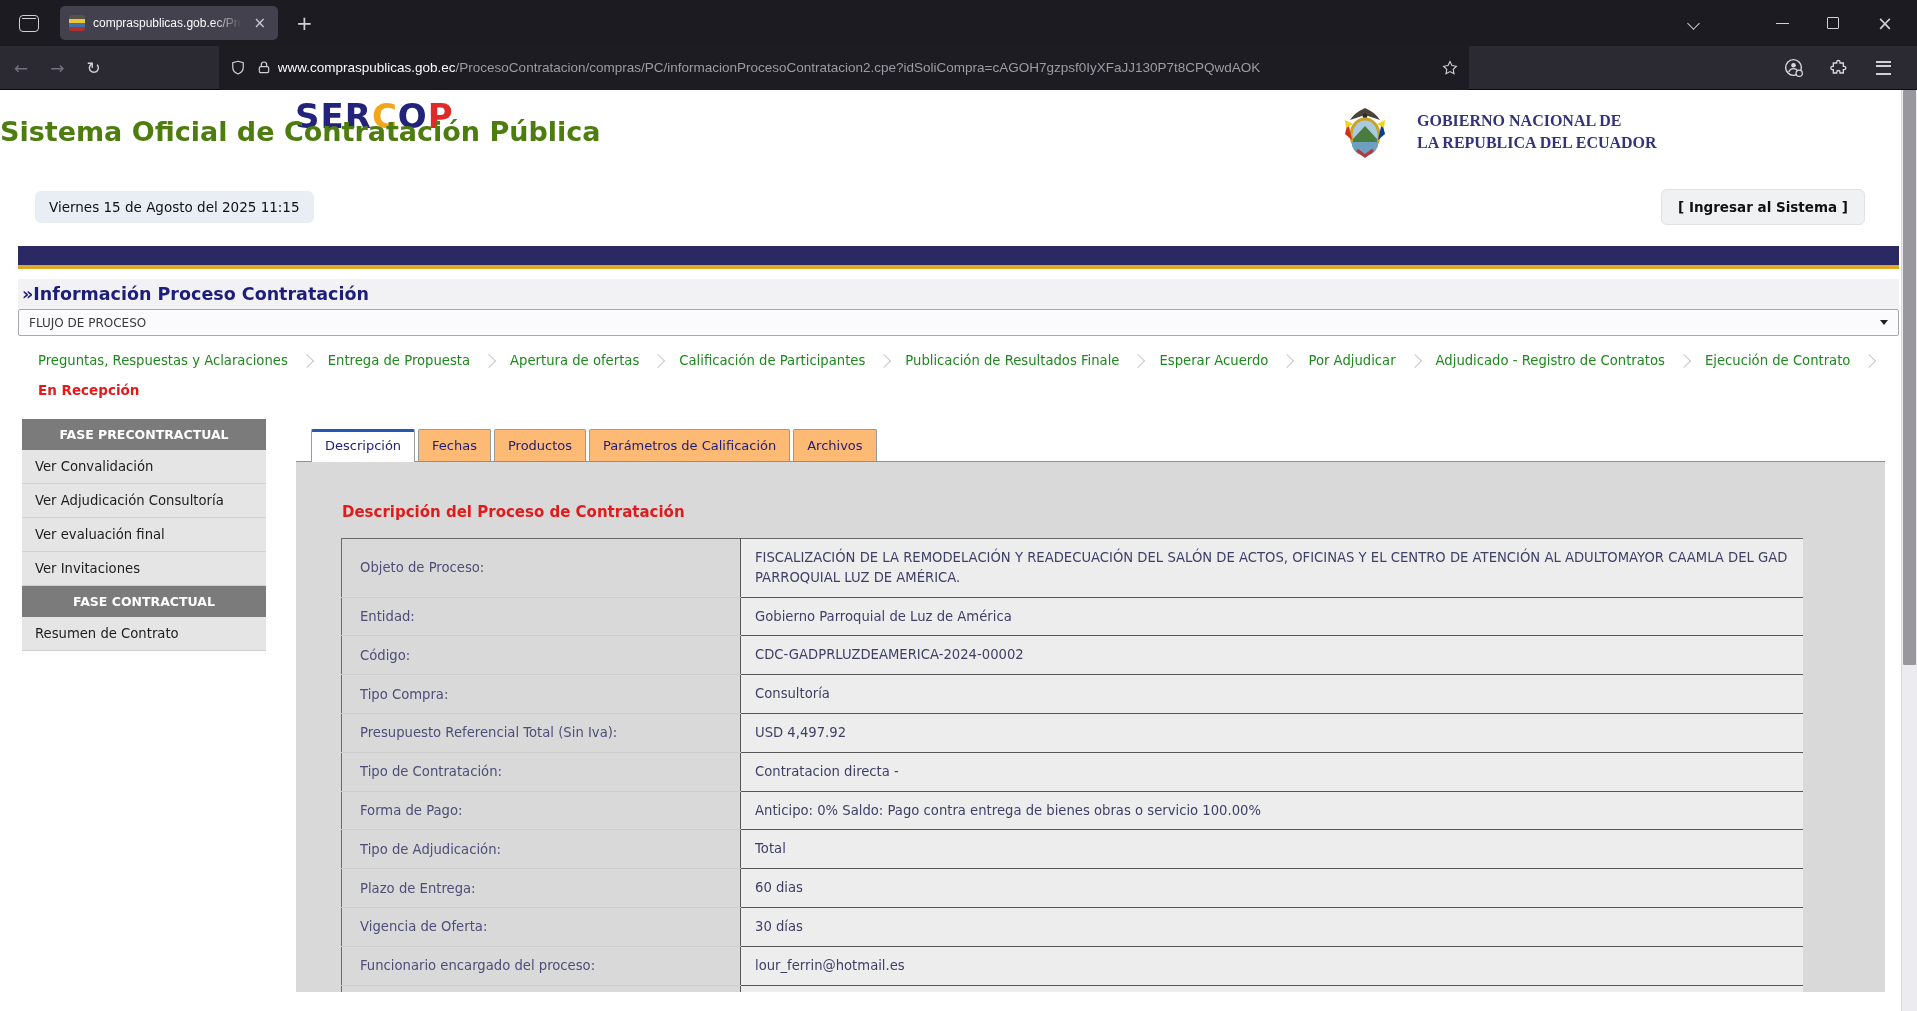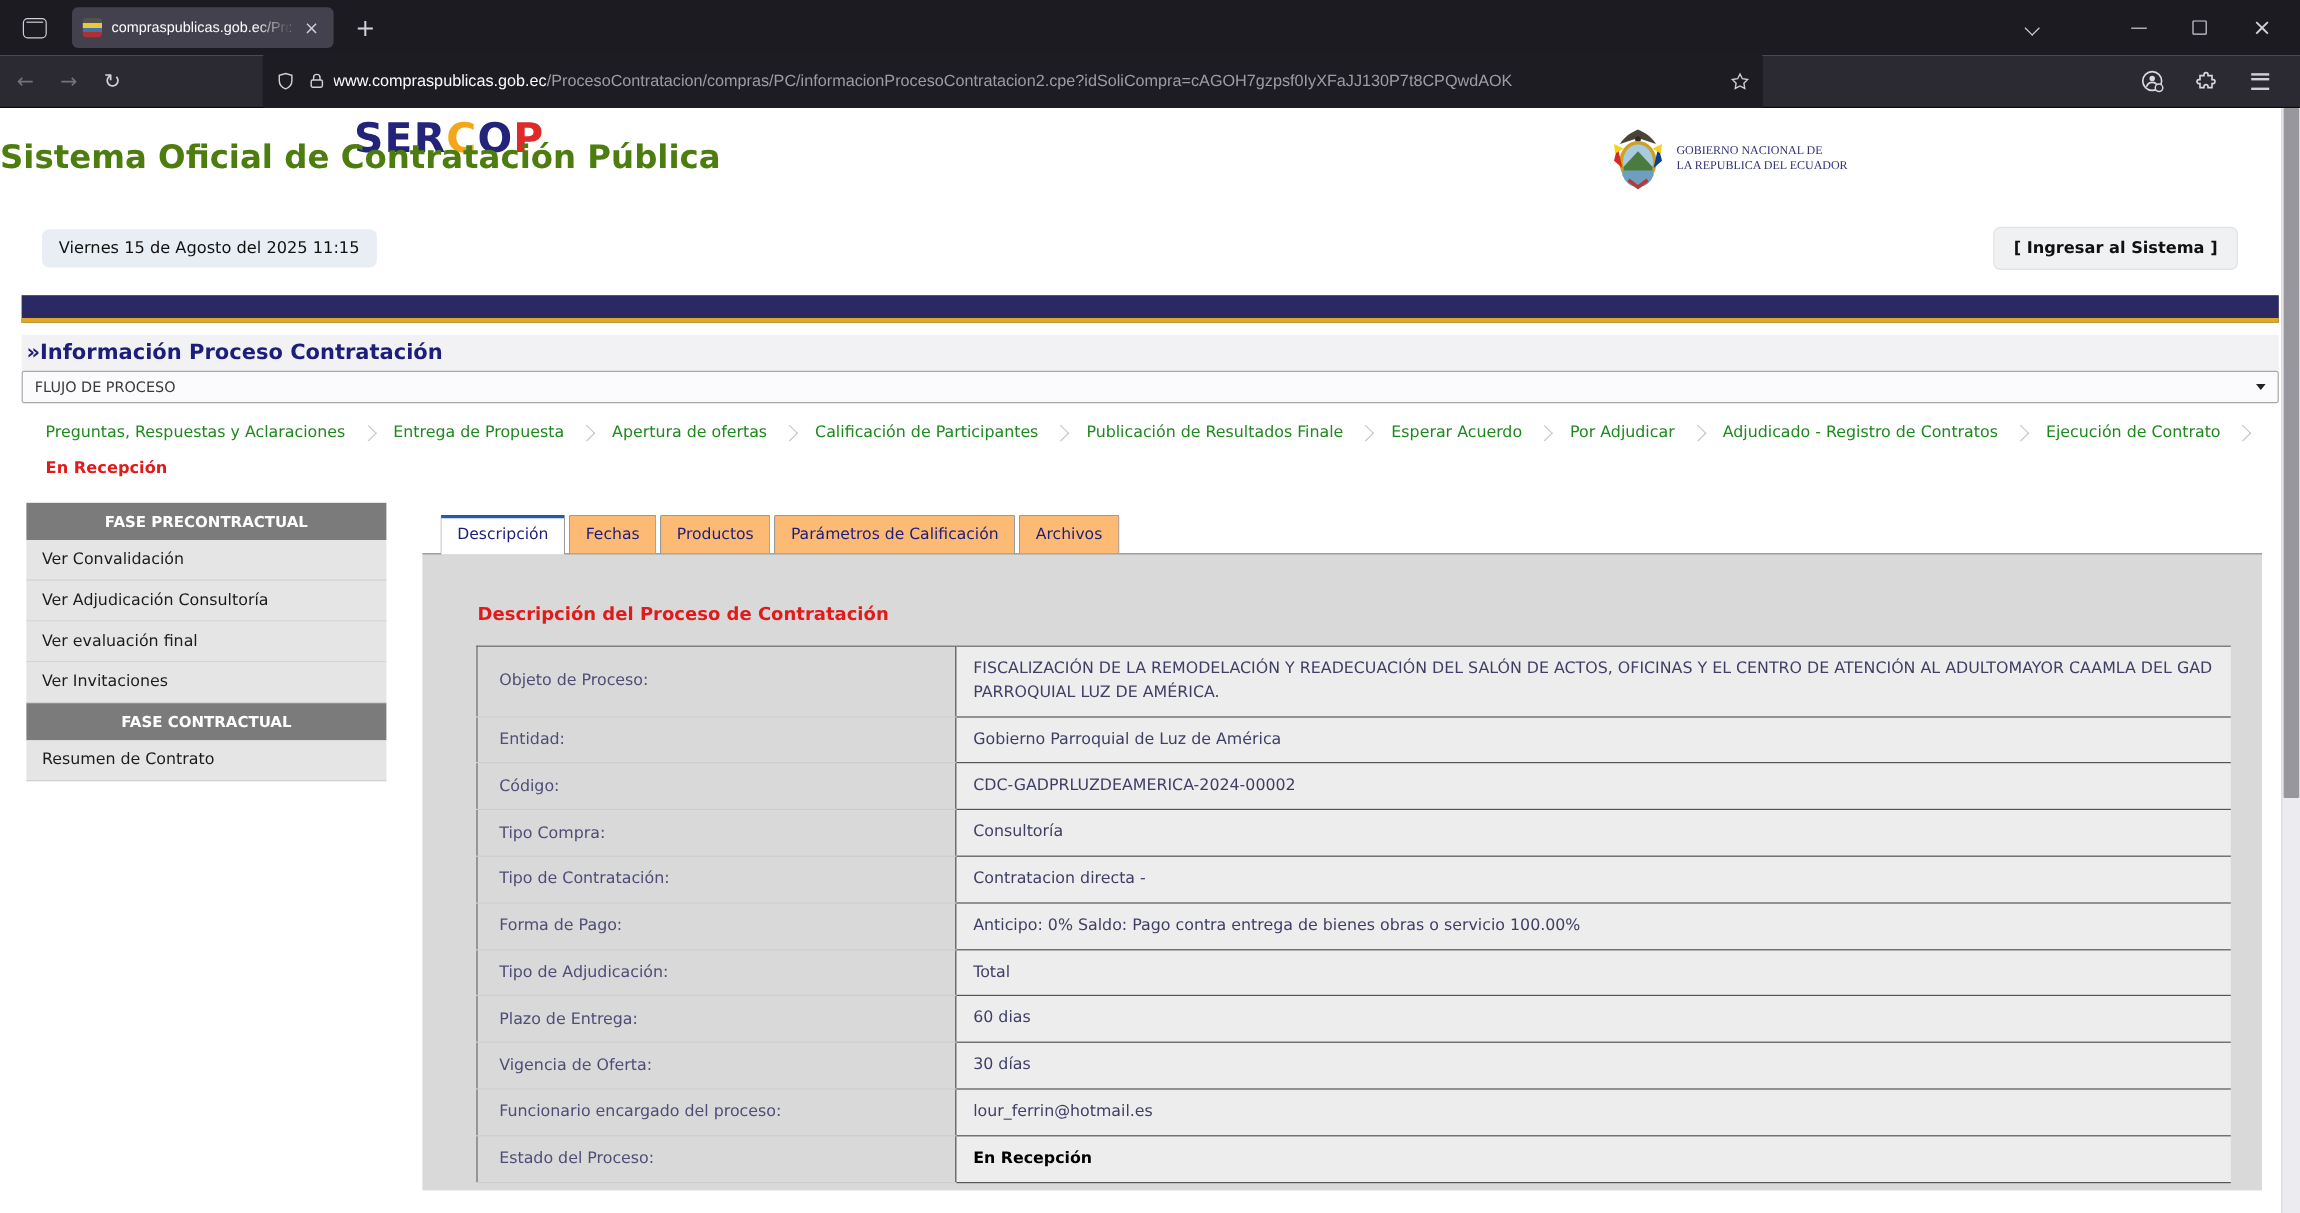--- a/index.html
+++ b/index.html
@@ -40,38 +40,38 @@
 
   
   .page{position:relative;background:#fff;height:922px;overflow:hidden;}
   .site-header{position:relative;height:96px;}
   .logo{position:absolute;left:295px;top:6px;font-size:34px;font-weight:bold;letter-spacing:1px;}
   .logo .lp1,.logo .lp3{color:#23237c;}
   .logo .lp2{color:#f2a71b;}
   .logo .lp4{color:#e02a2a;}
   .main-title{position:absolute;left:0;right:420px;text-align:left;top:26px;font-size:27px;font-weight:bold;color:#4d7c0f;}
   .gov{position:absolute;left:1343px;top:16px;display:flex;align-items:center;gap:10px;}
-  .gov-text{font-family:"Liberation Serif",serif;font-weight:normal;font-size:10px;color:#33337a;line-height:1.35;}
+  .gov-text{font-family:"Liberation Serif",serif;font-weight:bold;font-size:16px;color:#33337a;line-height:1.35;margin-left:20px;}
 
   .date-row{position:relative;height:50px;}
   .date-box{position:absolute;left:35px;top:5px;background:#e9edf4;border-radius:6px;padding:8px 14px;font-size:13.5px;color:#111;}
   .login-btn{position:absolute;right:52px;top:3px;background:#f0f1f3;border-radius:6px;padding:9px 16px;font-size:13.5px;font-weight:bold;color:#111;border:1px solid #e2e2e6;cursor:pointer;}
 
   .navy-bar{margin:10px 18px 0;height:19px;background:#2b2963;border-bottom:4px solid #dfa827;}
   .section-title{margin:10px 18px 0;background:#f2f2f5;padding:5px 4px;font-size:17.5px;font-weight:bold;color:#1d1d7a;}
   .flow-select{margin:0 18px;height:25px;border:1px solid #a8a8a8;border-radius:2px;background:#fbfbfd;display:flex;align-items:center;justify-content:space-between;padding:0 10px;font-size:12px;color:#3a3a3a;cursor:pointer;}
   .caret{width:0;height:0;border-left:4.5px solid transparent;border-right:4.5px solid transparent;border-top:5.5px solid #222;}
 
   .breadcrumbs{margin:17px 20px 0 38px;display:flex;align-items:center;white-space:nowrap;overflow:hidden;}
   .crumb{color:#1d891d;font-size:13.2px;cursor:pointer;}
   .crumb-sep{flex:none;width:9px;height:9px;border-top:1.5px solid #c9c9c9;border-right:1.5px solid #c9c9c9;transform:rotate(45deg);margin:0 16px 0 14px;}
   .status{margin:14px 0 0 38px;color:#e11b1b;font-weight:bold;font-size:13.5px;}
 
   .body-cols{display:flex;align-items:flex-start;padding-left:22px;}
-  .sidebar{width:300px;margin-top:21px;flex:none;}
+  .sidebar{width:244px;margin-top:21px;flex:none;}
   .sb-header{background:#7b7b7b;color:#fff;text-align:center;font-weight:bold;font-size:12.5px;padding:8px 0;}
   .sb-item{background:#e5e5e5;padding:9px 13px;font-size:13.2px;color:#1c1c1c;border-bottom:1px solid #d0d0d0;cursor:pointer;}
 
   .main{flex:1;margin:0 32px 0 30px;}
   .tabs{display:flex;gap:3px;padding-left:15px;margin-top:31px;position:relative;z-index:2;}
   .tab{background:#fdba74;border:1px solid #9a9a9a;border-bottom:none;border-radius:2px 2px 0 0;padding:8px 13px 8px;font-size:13px;color:#1d1d7a;cursor:pointer;}
   .tab.active{border-top:3px solid #2458b3;padding-top:6px;margin-bottom:-1px;padding-bottom:9px;background:#fff;}
   .pane{background:#d9d9d9;border-top:1px solid #8f8f8f;height:531px;padding:41px 0 0 45px;box-sizing:border-box;overflow:hidden;}
   .pane-heading{color:#e11b1b;font-weight:bold;font-size:15px;margin:0 0 17px 1px;}
   .detail-table{border-collapse:collapse;width:1462px;border-left:1px solid #6a6a6a;border-top:1px solid #6a6a6a;}
@@ -234,20 +234,24 @@
             </tr>
             <tr>
               <td class="cell-label">Código:</td>
               <td class="cell-value">CDC-GADPRLUZDEAMERICA-2024-00002</td>
             </tr>
             <tr>
               <td class="cell-label">Tipo Compra:</td>
               <td class="cell-value">Consultoría</td>
             </tr>
             <tr>
+              <td class="cell-label">Presupuesto Referencial Total (Sin Iva):</td>
+              <td class="cell-value">USD 4,497.92</td>
+            </tr>
+            <tr>
               <td class="cell-label">Tipo de Contratación:</td>
               <td class="cell-value">Contratacion directa -</td>
             </tr>
             <tr>
               <td class="cell-label">Forma de Pago:</td>
               <td class="cell-value">Anticipo: 0% Saldo: Pago contra entrega de bienes obras o servicio 100.00%</td>
             </tr>
             <tr>
               <td class="cell-label">Tipo de Adjudicación:</td>
               <td class="cell-value">Total</td>

